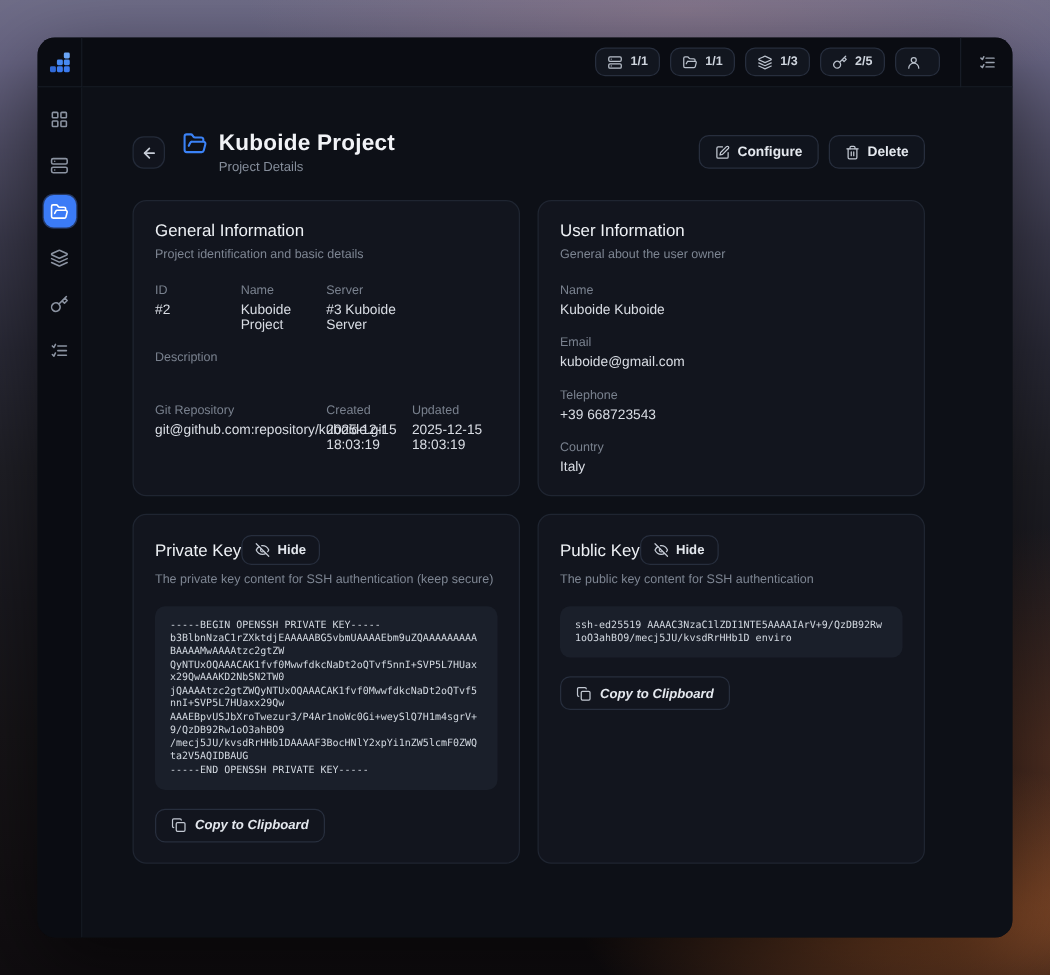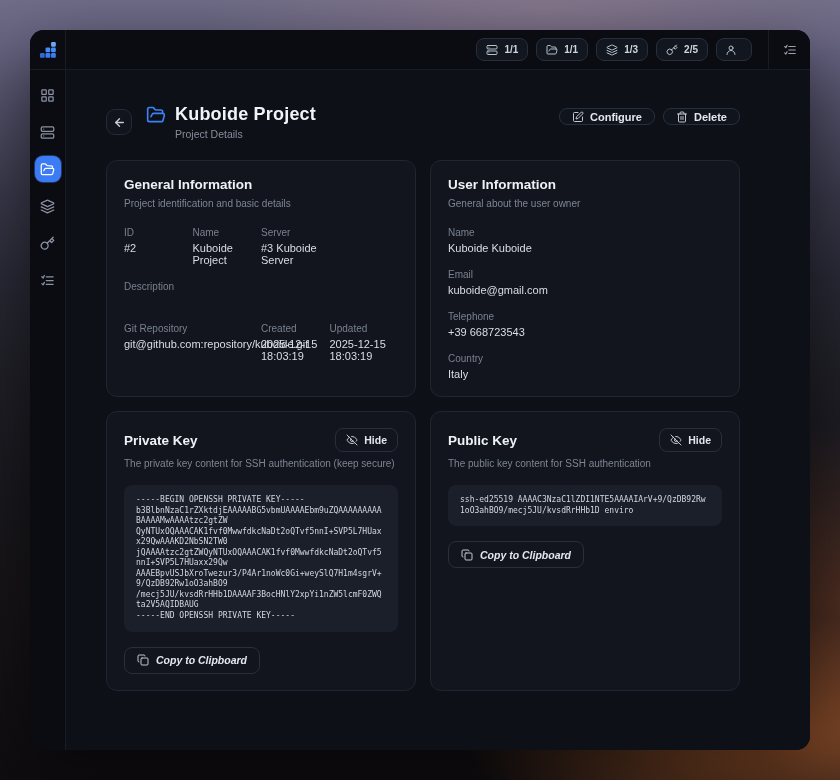--- a/index.html
+++ b/index.html
@@ -62,32 +62,32 @@
     color:#c6ccd6; display:flex; align-items:center; justify-content:center; cursor:pointer; margin-top:5px;
   }
   .back-btn svg { width:13px; height:13px; }
   .title-wrap { margin-left:14px; }
   .title-row { display:flex; align-items:center; gap:9px; }
   .title-row svg { width:20px; height:20px; color:#3b82f6; }
   .page-title { font-size:18px; font-weight:700; color:#f1f3f7; letter-spacing:.2px; }
   .page-sub { font-size:10.5px; color:#868e9b; margin-top:3px; margin-left:29px; }
   .head-actions { margin-left:auto; display:flex; gap:8px; margin-top:4px; }
   .action-btn {
-    display:inline-flex; align-items:center; gap:6px; height:17px; padding:0 12px;
+    display:inline-flex; align-items:center; gap:6px; height:27px; padding:0 12px;
     background:#10141d; border:1px solid #272e3d; border-radius:8px;
     color:#e4e8ee; font-size:11px; font-weight:700; cursor:pointer;
   }
   .action-btn svg { width:12px; height:12px; color:#c2c8d2; }
   
   .grid { display:grid; grid-template-columns:1fr 1fr; gap:14px; margin-top:20px; }
   .card {
     background:#12151e; border:1px solid #1f2531; border-radius:11px; padding:16px 17px;
   }
-  .card-head { display:flex; align-items:center; justify-content:space-between; }
-  .card-title { font-size:13.5px; font-weight:700; color:#eef1f5; }
+  .card-head { display:flex; align-items:center; }
+  .card-title { font-size:13.5px; font-weight:400; color:#eef1f5; }
   .card-sub { font-size:10px; color:#7d8592; margin-top:6px; }
   .hide-btn {
     display:inline-flex; align-items:center; gap:6px; height:24px; padding:11px 10px;
     background:#12151e; border:1px solid #272e3d; border-radius:8px;
     color:#e2e6ec; font-size:10.5px; font-weight:700; cursor:pointer;
   }
   .hide-btn svg { width:12px; height:12px; color:#c2c8d2; }
   .fields2 { display:grid; grid-template-columns:1fr 1fr 1fr 1fr; row-gap:15px; margin-top:18px; }
   .fields1 { display:flex; flex-direction:column; gap:15px; margin-top:18px; }
   .f-label { font-size:10px; color:#79818e; margin-bottom:4px; }

